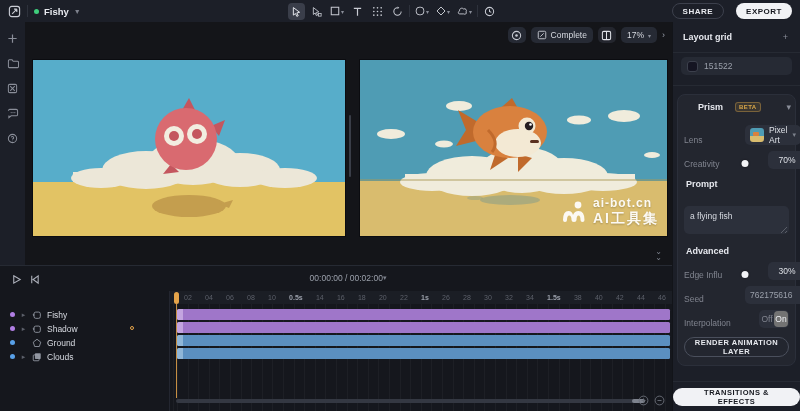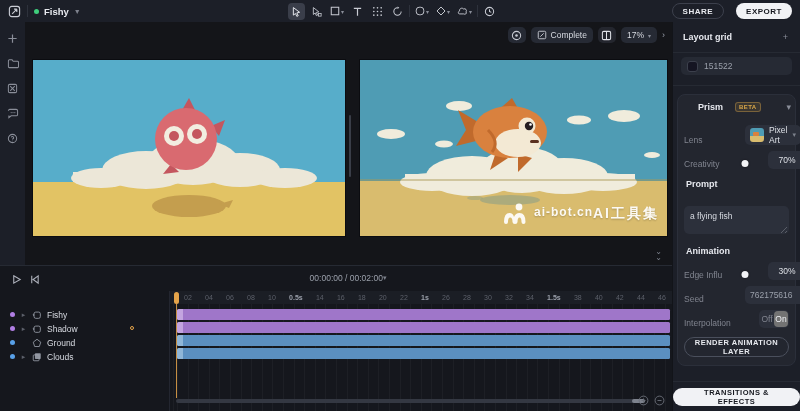--- a/index.html
+++ b/index.html
@@ -45,21 +45,21 @@
   .frame{position:absolute;top:38px;overflow:hidden;box-shadow:0 0 0 1px #0b0c10}
   .frame1{left:8px;width:312px;height:176px}
   .frame2{left:335px;width:307px;height:176px}
   .vscroll{position:absolute;left:324px;top:93px;width:2px;height:62px;border-radius:2px;background:#3a3e48}
   .collapse{position:absolute;right:10px;bottom:4px;border:0;background:transparent;color:#7d828d;
     font-size:8px;cursor:pointer;line-height:6px}
 
   
   .wm{position:absolute;right:8px;bottom:10px;display:flex;align-items:center;gap:6px;
     color:#ffffff;opacity:.92;text-shadow:0 1px 2px rgba(0,0,0,.25)}
-  .wm-txt{display:flex;flex-direction:row;line-height:1.1}
+  .wm-txt{display:flex;flex-direction:column;line-height:1.1}
   .wm-brand{font-size:12px;font-weight:bold;letter-spacing:1px}
   .wm-tag{font-size:14px;font-weight:bold;letter-spacing:2px}
 
   
   .sidebar{position:absolute;left:672px;top:22px;width:128px;height:389px;background:#1c1f28;
     border-left:1px solid #121419}
   .side-row{display:flex;align-items:center;justify-content:space-between;padding:0 10px}
   .sec-title{font-size:9px;font-weight:bold;color:#e6e8ee}
   .hr{height:1px;background:#262a33;margin:0}
   .swatch-box{margin:4px 8px 10px;height:18px;background:#262a34;border-radius:5px;display:flex;
@@ -433,21 +433,21 @@
         </div>
         <span class="valbox">70%</span>
       </div>
 
       <div class="p-sec">Prompt</div>
       <div class="ta-wrap">
         <textarea class="prompt" style="">a flying fish</textarea>
         <span class="ta-corner"></span>
       </div>
 
-      <div class="p-sec">Animation</div>
+      <div class="p-sec">Advanced</div>
 
       <div class="p-row">
         <span class="p-label">Edge Influe...</span>
         <div class="slider">
           <span class="sl-track"></span>
             <span class="sl-fill" style="width: 30%;"></span>
             <span class="sl-knob" style="left: 30%;"></span>
         </div>
         <span class="valbox">30%</span>
       </div>

